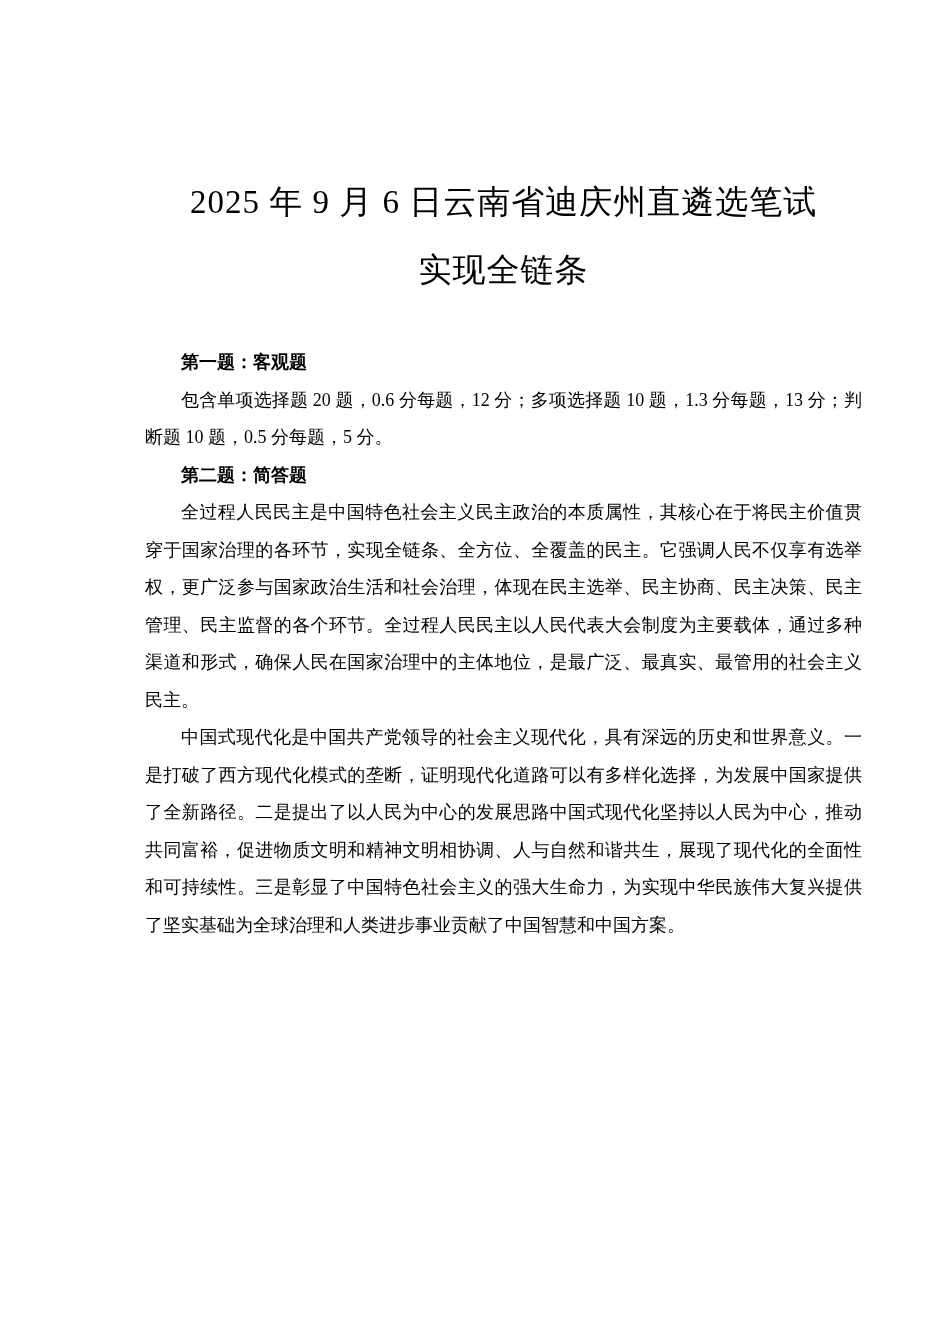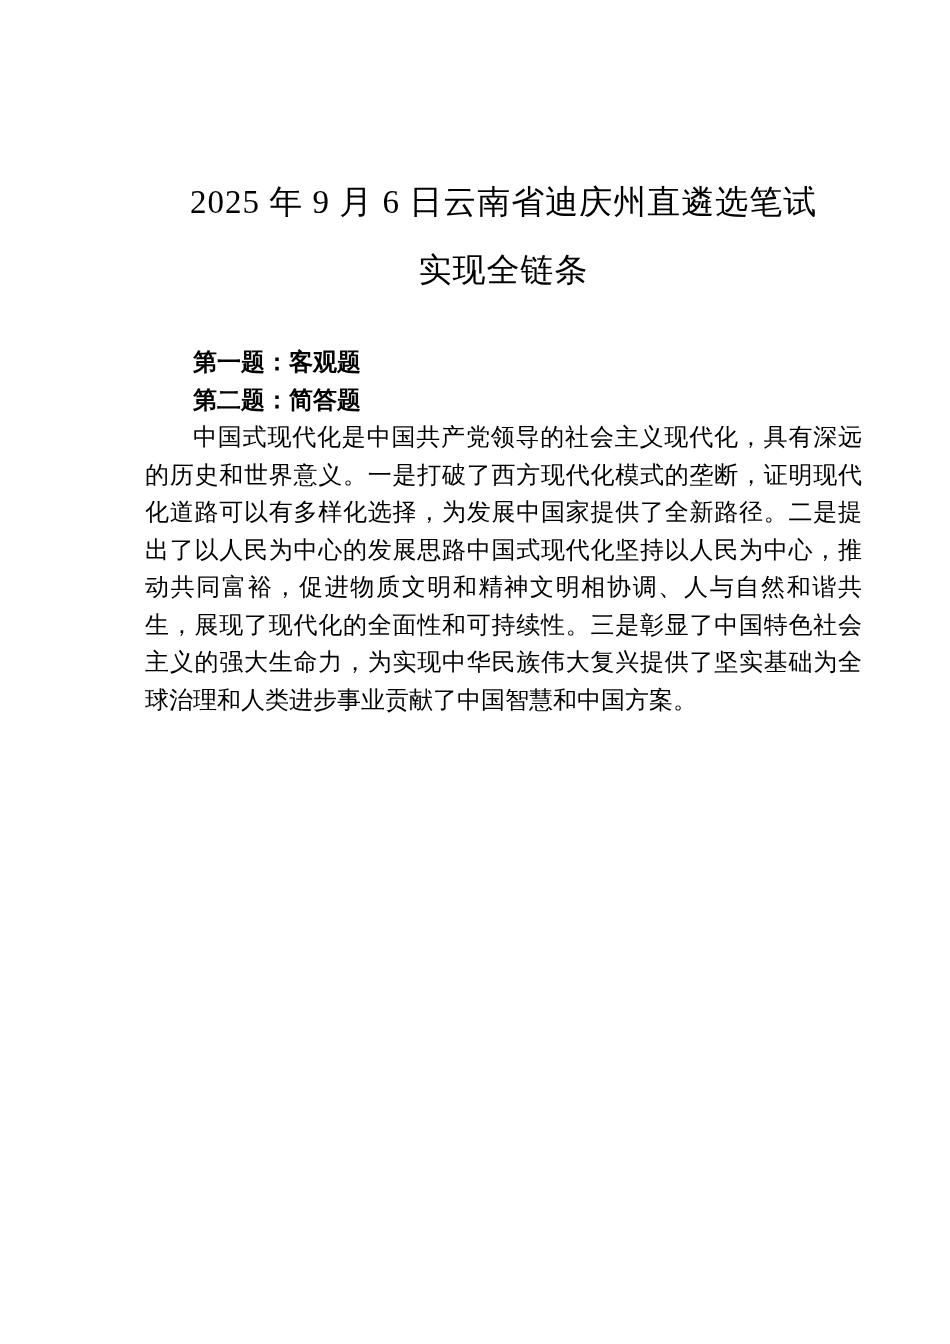--- a/index.html
+++ b/index.html
@@ -25,37 +25,39 @@
     font-weight: 400;
     line-height: 68px;
     margin: 0 0 40px 0;
     letter-spacing: 1px;
   }
   .doc-title .title-line {
     display: block;
   }
   .doc-body p {
     margin: 0;
-    font-size: 24px;
+    font-size: 18px;
     line-height: 37.5px;
     text-indent: 2em;
     text-align: justify;
     text-justify: inter-ideograph;
     word-break: break-all;
   }
   .doc-body p.bold {
     font-weight: 700;
   }
 </style>
 </head>
 <body>
 
 <div class="page">
   <h1 class="doc-title">
     <span class="title-line">2025 年 9 月 6 日云南省迪庆州直遴选笔试</span>
     <span class="title-line">实现全链条</span>
   </h1>
   <div class="doc-body">
     <p class="bold">第一题：客观题</p>
+    <p>包含单项选择题 20 题，0.6 分每题，12 分；多项选择题 10 题，1.3 分每题，13 分；判断题 10 题，0.5 分每题，5 分。</p>
     <p class="bold">第二题：简答题</p>
+    <p>全过程人民民主是中国特色社会主义民主政治的本质属性，其核心在于将民主价值贯穿于国家治理的各环节，实现全链条、全方位、全覆盖的民主。它强调人民不仅享有选举权，更广泛参与国家政治生活和社会治理，体现在民主选举、民主协商、民主决策、民主管理、民主监督的各个环节。全过程人民民主以人民代表大会制度为主要载体，通过多种渠道和形式，确保人民在国家治理中的主体地位，是最广泛、最真实、最管用的社会主义民主。</p>
     <p>中国式现代化是中国共产党领导的社会主义现代化，具有深远的历史和世界意义。一是打破了西方现代化模式的垄断，证明现代化道路可以有多样化选择，为发展中国家提供了全新路径。二是提出了以人民为中心的发展思路中国式现代化坚持以人民为中心，推动共同富裕，促进物质文明和精神文明相协调、人与自然和谐共生，展现了现代化的全面性和可持续性。三是彰显了中国特色社会主义的强大生命力，为实现中华民族伟大复兴提供了坚实基础为全球治理和人类进步事业贡献了中国智慧和中国方案。</p>
   </div>
 </div>
 
 </body></html>

